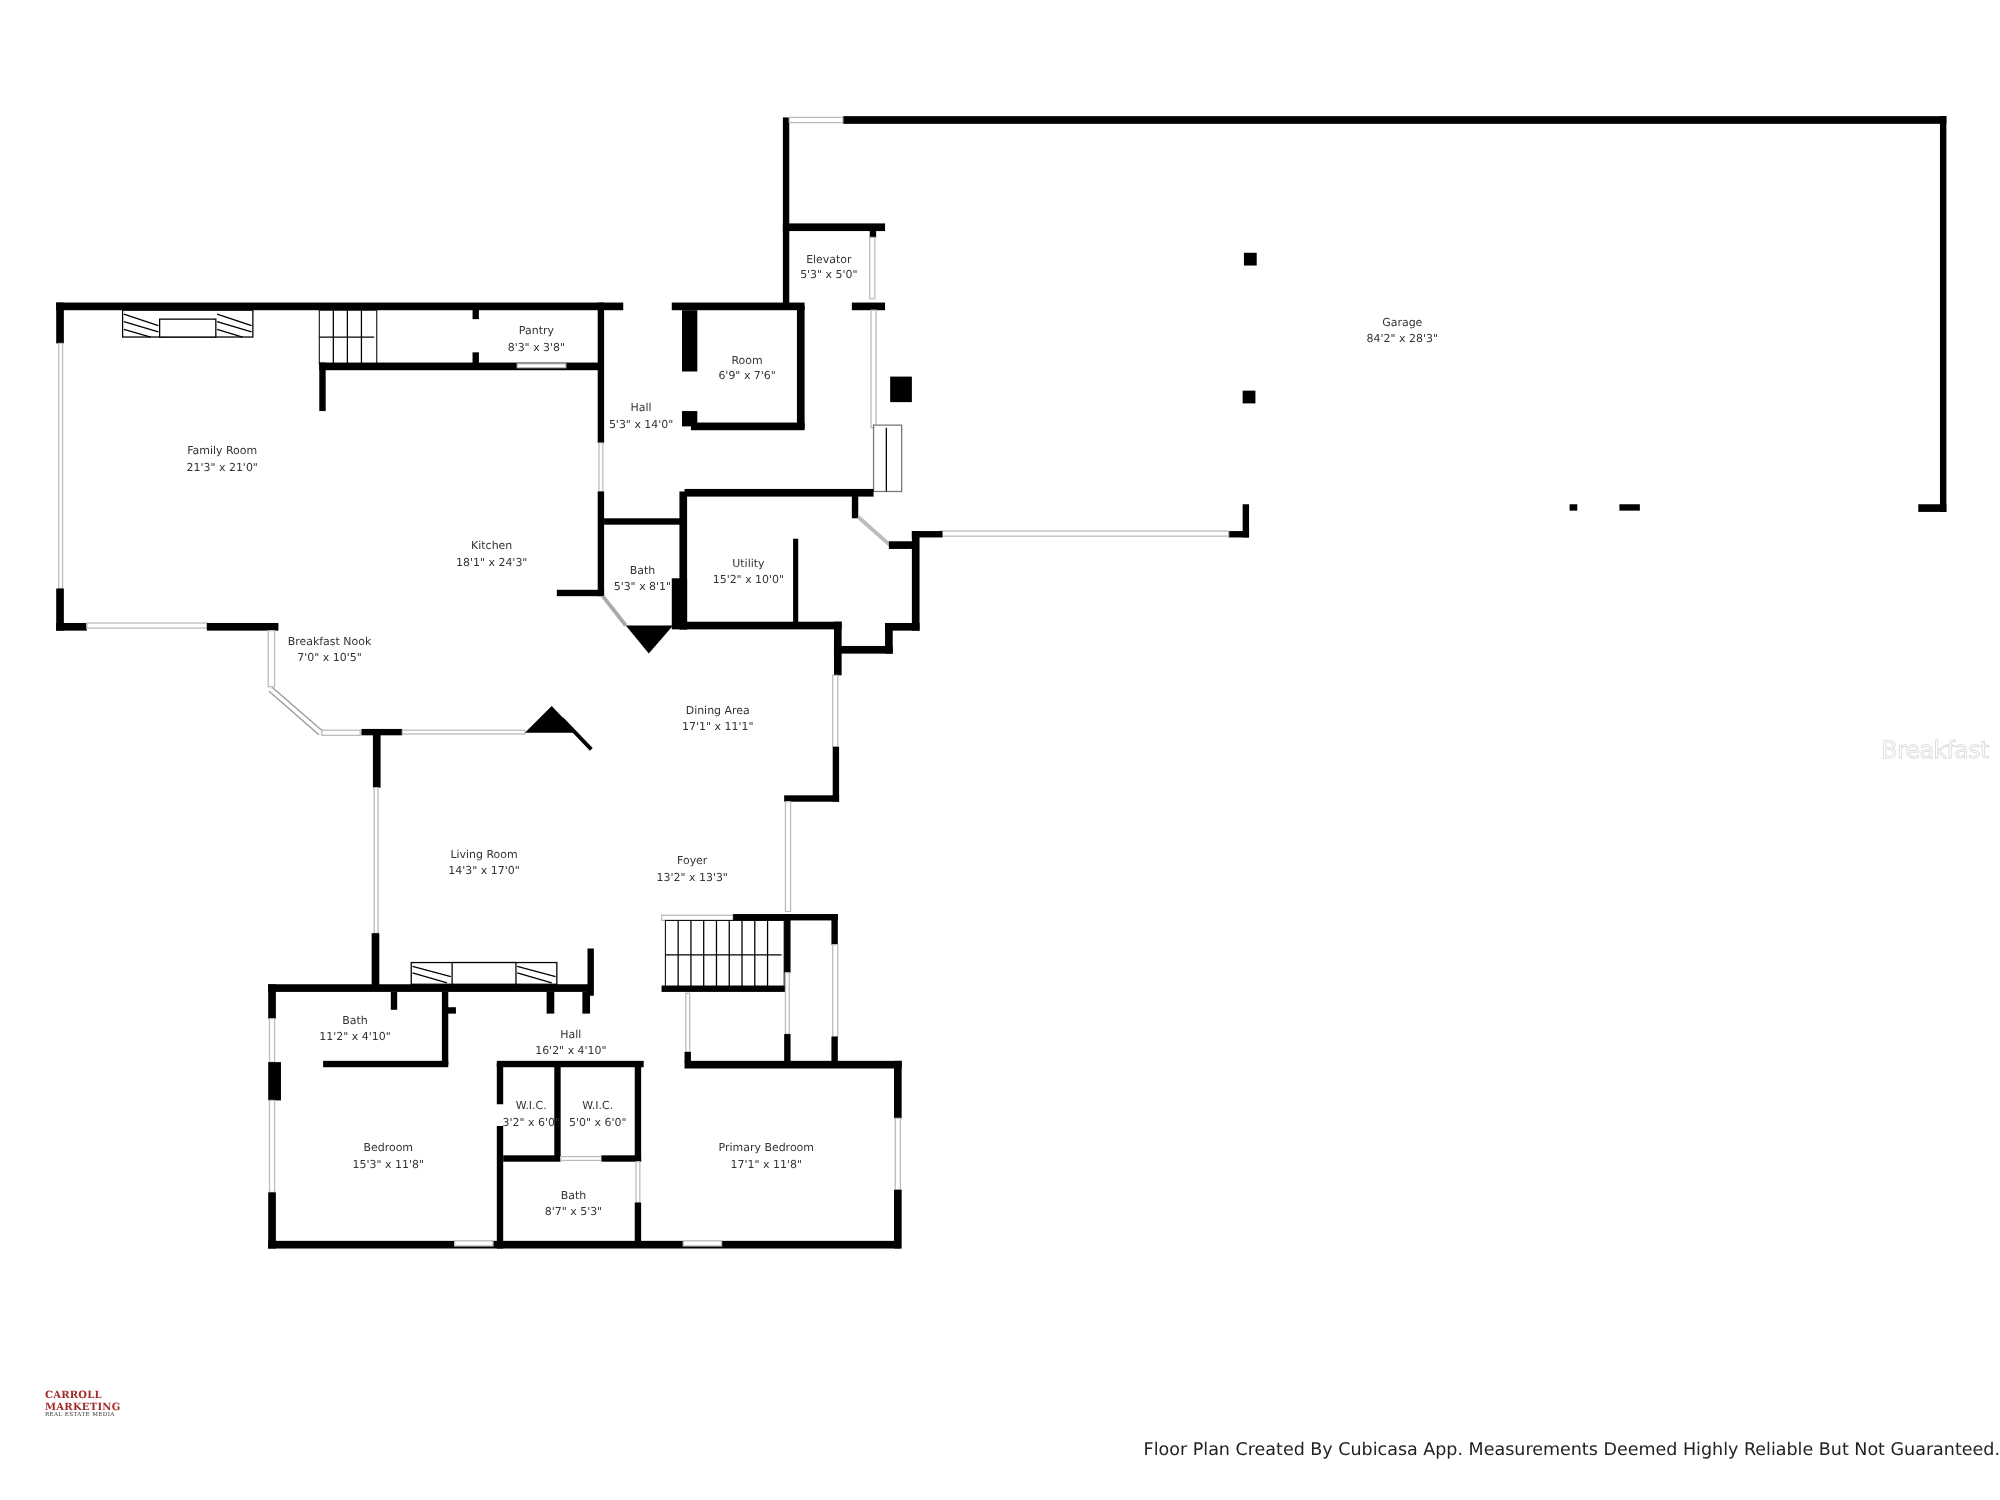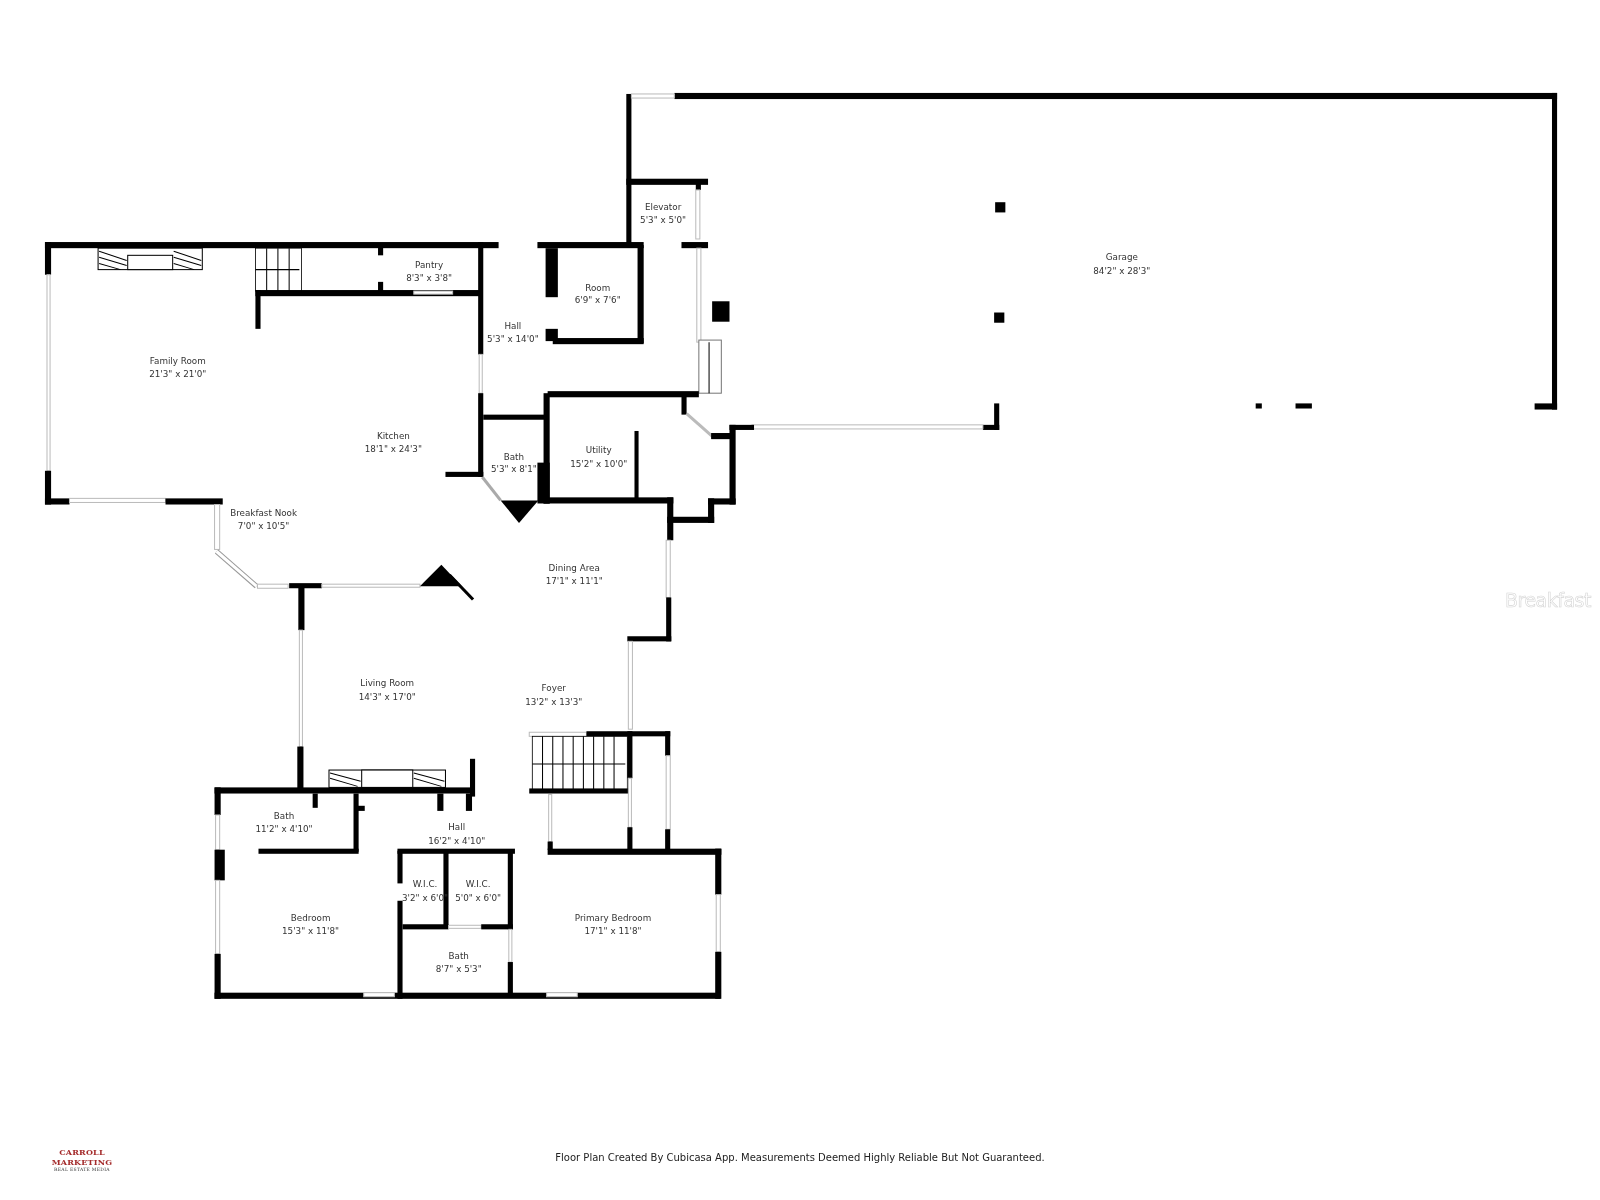--- a/index.html
+++ b/index.html
@@ -2,22 +2,22 @@
 <html><head>
 <meta charset="utf-8">
 <style>
   html, body { margin: 0; padding: 0; background: #ffffff; }
   body { width: 1600px; height: 1200px; position: relative; overflow: hidden; font-family: "DejaVu Sans", sans-serif; }
   #plan { position: absolute; left: 0; top: 0; width: 1600px; height: 1200px; }
   .wall { fill: #000; }
   .win { fill: #fff; stroke: #bbb; stroke-width: 1; }
   .thin { stroke: #000; stroke-width: 1; fill: none; }
   .room-label { font-family: "DejaVu Sans", sans-serif; font-size: 8.6px; fill: #333; text-anchor: middle; }
-  .footer { position: absolute; left: 0; width: 1600px; top: 1152px; text-align: center; font-family: "DejaVu Sans", sans-serif; font-size: 10px; color: #222; }
-  .logo { position: absolute; left: 36px; top: 1147px; width: 92px; text-align: center; }
+  .footer { position: absolute; left: 0; width: 1600px; top: 1152px; text-align: right; font-family: "DejaVu Sans", sans-serif; font-size: 14px; color: #222; }
+  .logo { position: absolute; left: 36px; top: 1110px; width: 92px; }
   .logo-main { font-family: "DejaVu Serif", serif; font-size: 8px; font-weight: bold; color: #a42b2b; letter-spacing: 0.2px; }
   .logo-sub { font-family: "DejaVu Serif", serif; font-size: 4.5px; color: #333; letter-spacing: 0.3px; }
   .watermark { position: absolute; left: 1505px; top: 589px; font-family: "DejaVu Sans", sans-serif; font-size: 19px; color: #fff; -webkit-text-stroke: 0.6px #d5d5d5; letter-spacing: -0.5px; }
 </style>
 </head>
 <body>
 
 <svg id="plan" viewBox="0 0 1566 1175" preserveAspectRatio="none" xmlns="http://www.w3.org/2000/svg">
   <g>
 

